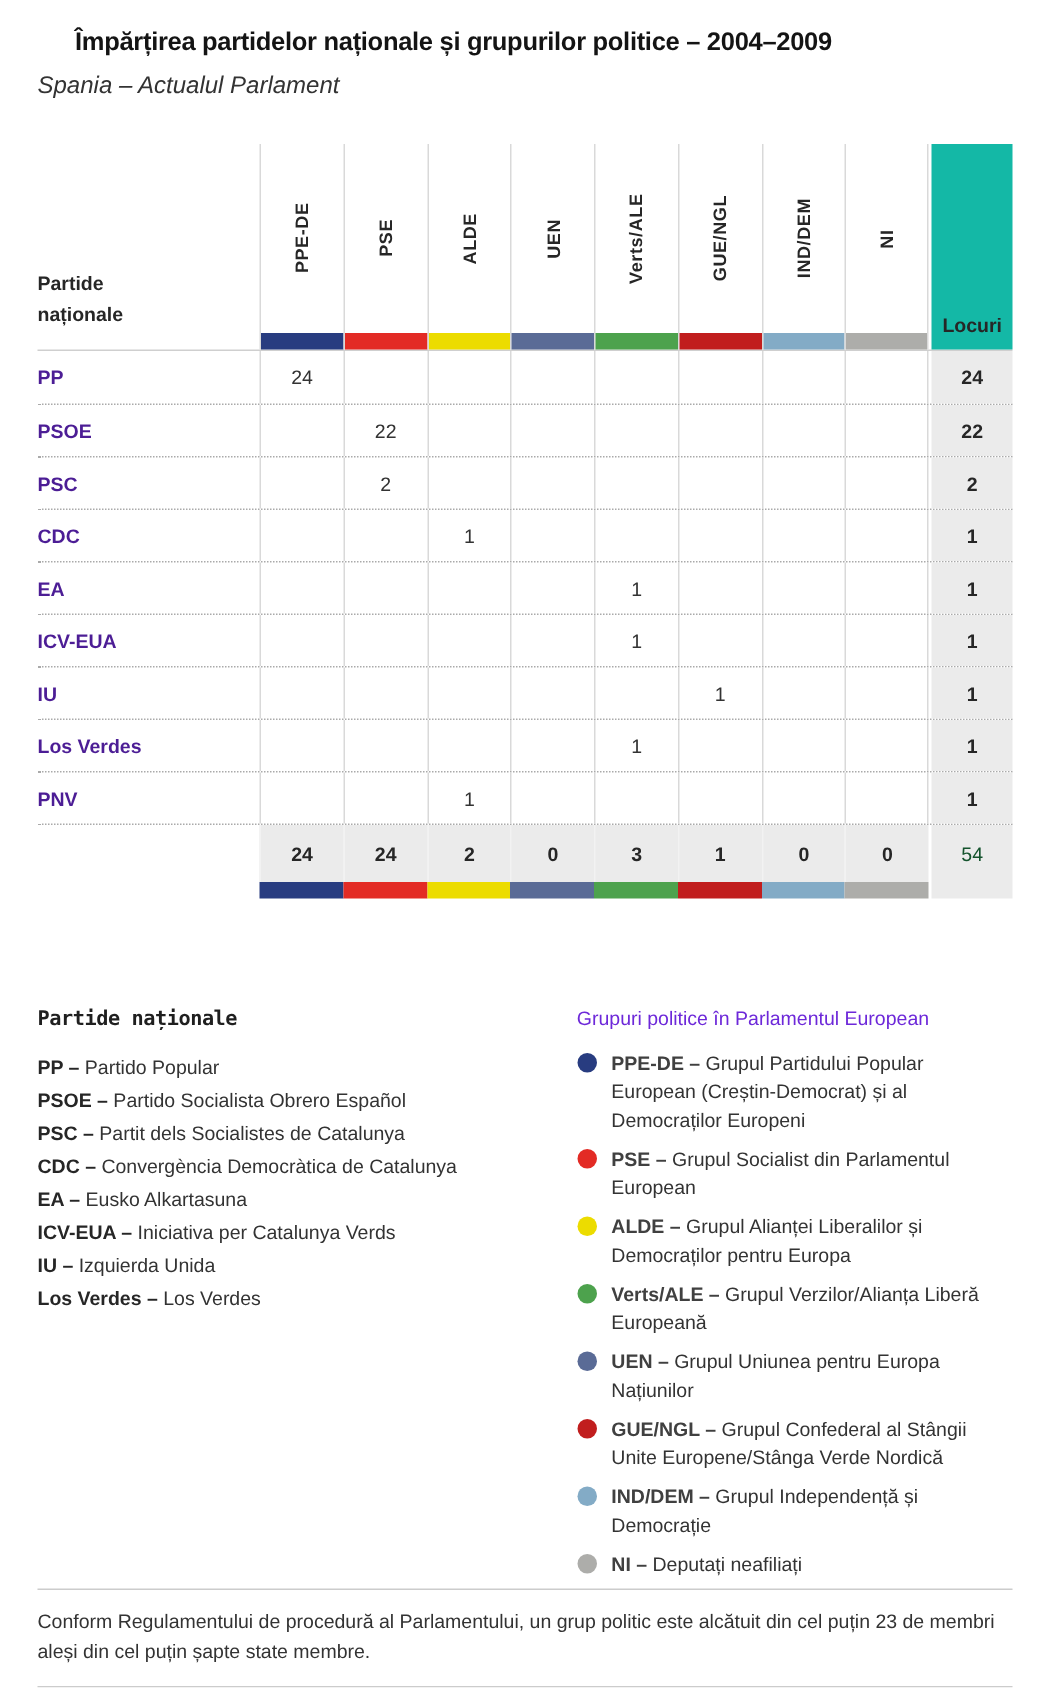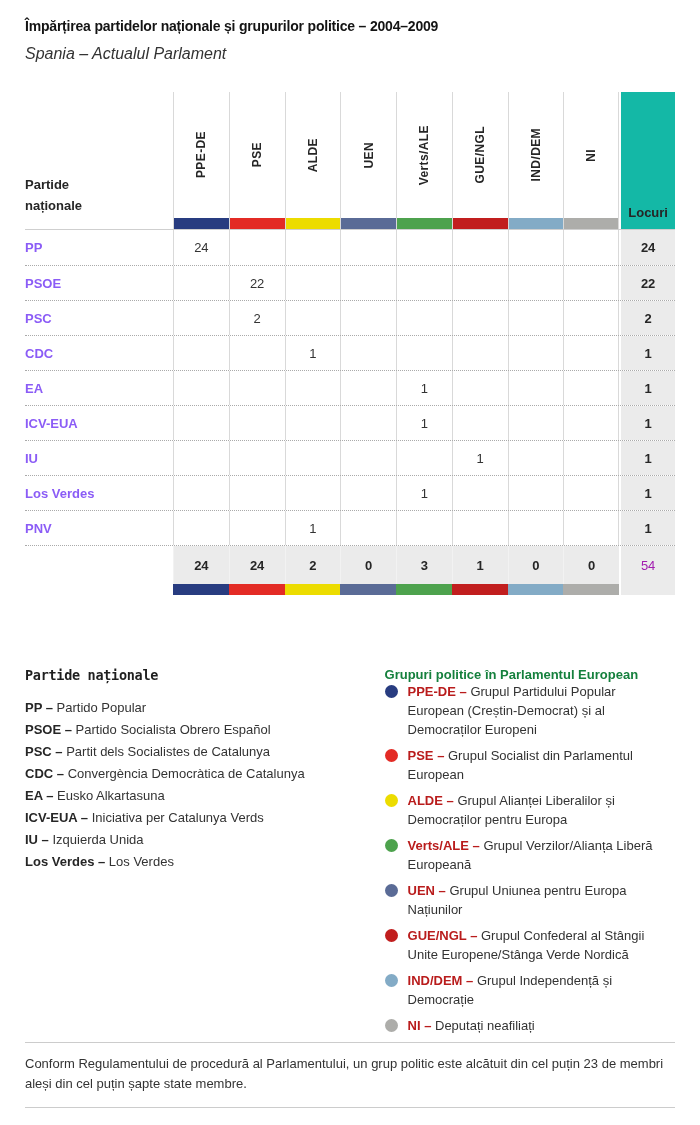--- a/index.html
+++ b/index.html
@@ -6,21 +6,21 @@
   html,body { width: 700px; height: 1125px; }
   body {
     font-family: "Liberation Sans", sans-serif;
     background: #ffffff;
     color: #333333;
     overflow: hidden;
   }
   .page { padding: 18px 25px 0 25px; width: 700px; }
 
   
-  .title { font-size: 14px; font-weight: 700; color: #141414; letter-spacing: -0.2px; }
+  .title { font-size: 17px; font-weight: 700; color: #141414; letter-spacing: -0.2px; margin-left: 25px; }
   .subtitle { margin-top: 11px; font-size: 16px; font-weight: 400; color: #333; font-style: italic; }
 
   
   .grid-table { width: 650px; margin-top: 29px; font-size: 13px; }
   .grid-row { display: grid; grid-template-columns: 148px repeat(8, 55.75px) 2px 54.25px; }
 
   .thead { height: 138px; border-bottom: 1px solid #cfcfcf; }
   .th-label { display: flex; align-items: flex-end; padding-bottom: 13px; }
   .th-label span { width: 92px; font-weight: 700; color: #262626; line-height: 21px; }
   .col-head {
@@ -33,52 +33,52 @@
     font-weight: 700; font-size: 12px; letter-spacing: 0.4px; color: #262626; white-space: nowrap;
   }
   .col-bar { position: absolute; left: 0; right: 0; bottom: 0; height: 11px; }
   .th-locuri {
     background: #14b8a6; display: flex; align-items: flex-end; justify-content: center;
     padding-bottom: 9px; font-weight: 700; color: #262626; text-align: center;
   }
 
   .trow { height: 35px; }
   .trow + .trow { border-top: 1px dotted #aaaaaa; }
-  .td-label { display: flex; align-items: center; font-weight: 700; color: #8b5cf6; }
+  .td-label { display: flex; align-items: center; font-weight: 700; color: #4c1d95; }
   .td-cell { display: flex; align-items: center; justify-content: center; border-left: 1px solid #d9d9d9; color: #333; }
   .td-cell.last { border-right: 1px solid #d9d9d9; }
   .td-locuri { background: #ebebeb; display: flex; align-items: center; justify-content: center; font-weight: 700; color: #262626; }
 
   .totals-row { height: 39px; border-top: 1px dotted #aaaaaa; }
   .td-total {
     background: #ebebeb; display: flex; align-items: center; justify-content: center;
     font-weight: 700; color: #262626; border-left: 1px solid #f2f2f2;
   }
-  .td-locuri-total { background: #ebebeb; display: flex; align-items: center; justify-content: center; font-weight: 400; color: #a21caf; }
+  .td-locuri-total { background: #ebebeb; display: flex; align-items: center; justify-content: center; font-weight: 400; color: #14532d; }
 
   .bars-row { height: 11px; }
   .bbar { height: 11px; }
   .td-locuri-bar { background: #ebebeb; }
   .gap { background: transparent; }
 
   
   .legends { display: flex; margin-top: 72px; min-height: 328px; align-items: flex-start; }
   .legend-left { width: 355px; }
   .legend-left h3 {
     font-family: "DejaVu Sans Mono", monospace;
     font-size: 13.5px; font-weight: 700; color: #1f1f1f; margin-bottom: 14px; letter-spacing: -0.3px;
   }
   .pitem { font-size: 13px; line-height: 22px; color: #333; }
   .pitem b { color: #262626; }
 
   .legend-right { width: 295px; margin-left: 10px; }
-  .legend-right h3 { font-size: 13px; font-weight: 700; color: #15803d; }
+  .legend-right h3 { font-size: 13px; font-weight: 400; color: #6d28d9; margin-bottom: 13px; }
   .gitem { display: grid; grid-template-columns: 13px 1fr; column-gap: 10px; margin-bottom: 7px; font-size: 13px; line-height: 19px; color: #333; }
   .dot { width: 13px; height: 13px; border-radius: 50%; margin-top: 3px; }
-  .gtext b { color: #b91c1c; }
+  .gtext b { color: #404040; }
 
   
   .rule { border: none; border-top: 1px solid #cccccc; width: 650px; }
   .note { font-size: 13px; line-height: 20px; color: #333; margin: 11px 0 13px 0; width: 650px; }
 </style>
 </head>
 <body>
 
 <div class="page">
 

